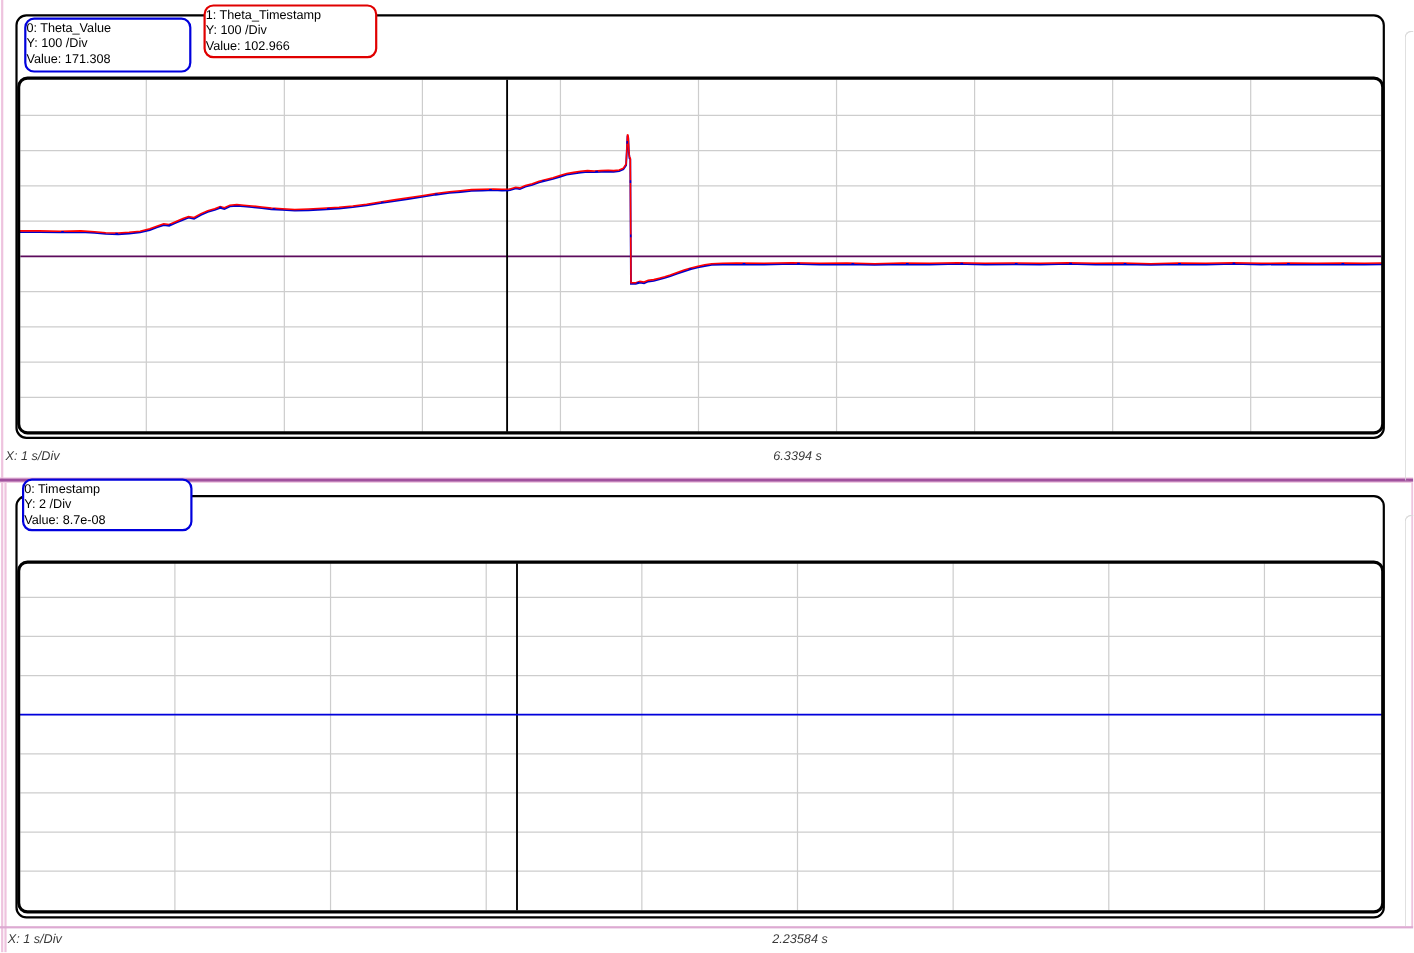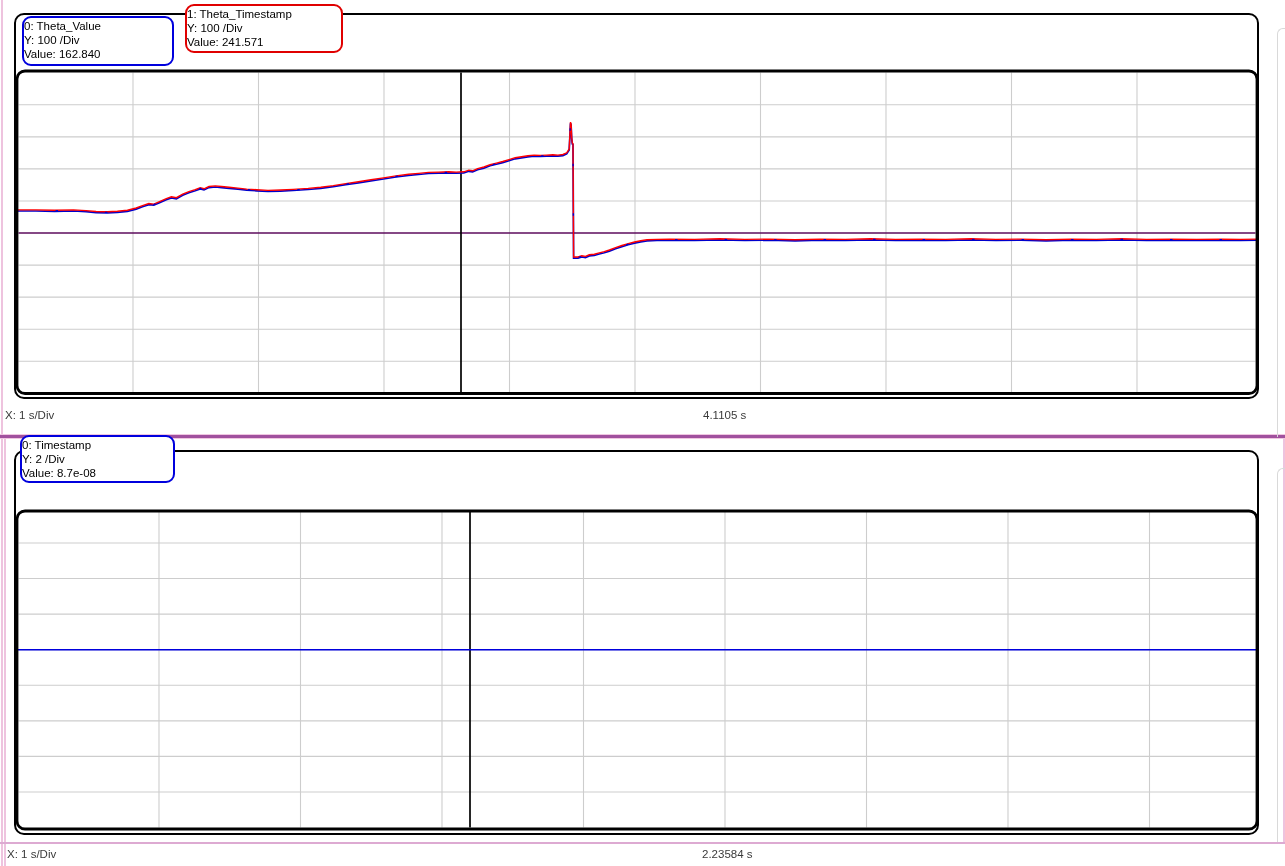--- a/index.html
+++ b/index.html
@@ -18,52 +18,52 @@
     position:absolute;border:2px solid #000;border-radius:10px;background:transparent;
   }
   .legend{
     position:absolute;background:#fff;border:2px solid #0000dd;border-radius:9px;
     font-size:11.5px;line-height:13.8px;padding:2px 6px 2px 0;white-space:nowrap;
     z-index:5;
   }
   .legend.red{border-color:#e00000;}
   .legend div{color:#000;}
   .footer-text{
-    position:absolute;font-size:11.5px;color:#3a3a3a;white-space:nowrap;z-index:4;
+    position:absolute;font-size:11.5px;color:#3a3a3a;white-space:nowrap;z-index:4;font-style:italic;
   }
   .gray-edge{
     position:absolute;border-left:1.5px solid #d9d9d9;border-top:1.5px solid #d9d9d9;
     border-top-left-radius:6px;background:transparent;
   }
   svg.plot-layer{position:absolute;left:0;top:0;z-index:3;}
 </style>
 </head>
 <body>
 
 <div class="screen">
 
   <div class="pink-v" style="left:0.5px;top:0;height:866px;"></div>
 
   <div>
     <div class="outer-frame" style="left:14px;top:13px;width:1241px;height:382px;"></div>
 
     <div class="legend" style="left:22px;top:16px;width:142px;height:42px;">
       <div>0: Theta_Value</div>
       <div>Y: 100 /Div</div>
-      <div>Value: 162.840</div>
+      <div>Value: 171.308</div>
     </div>
 
     <div class="legend red" style="left:185px;top:4px;width:148px;height:41px;">
       <div>1: Theta_Timestamp</div>
       <div>Y: 100 /Div</div>
-      <div>Value: 241.571</div>
+      <div>Value: 102.966</div>
     </div>
 
     <div class="footer-text" style="left:5px;top:409px;">X: 1 s/Div</div>
-    <div class="footer-text" style="left:703px;top:409px;">4.1105 s</div>
+    <div class="footer-text" style="left:703px;top:409px;">6.3394 s</div>
   </div>
 
   <div class="divider" style="top:433.5px;">
     <div class="d1"></div>
     <div class="d2"></div>
     <div class="d3"></div>
   </div>
 
   <div>
     <div class="pink-v" style="left:4px;top:439px;height:427px;"></div>

